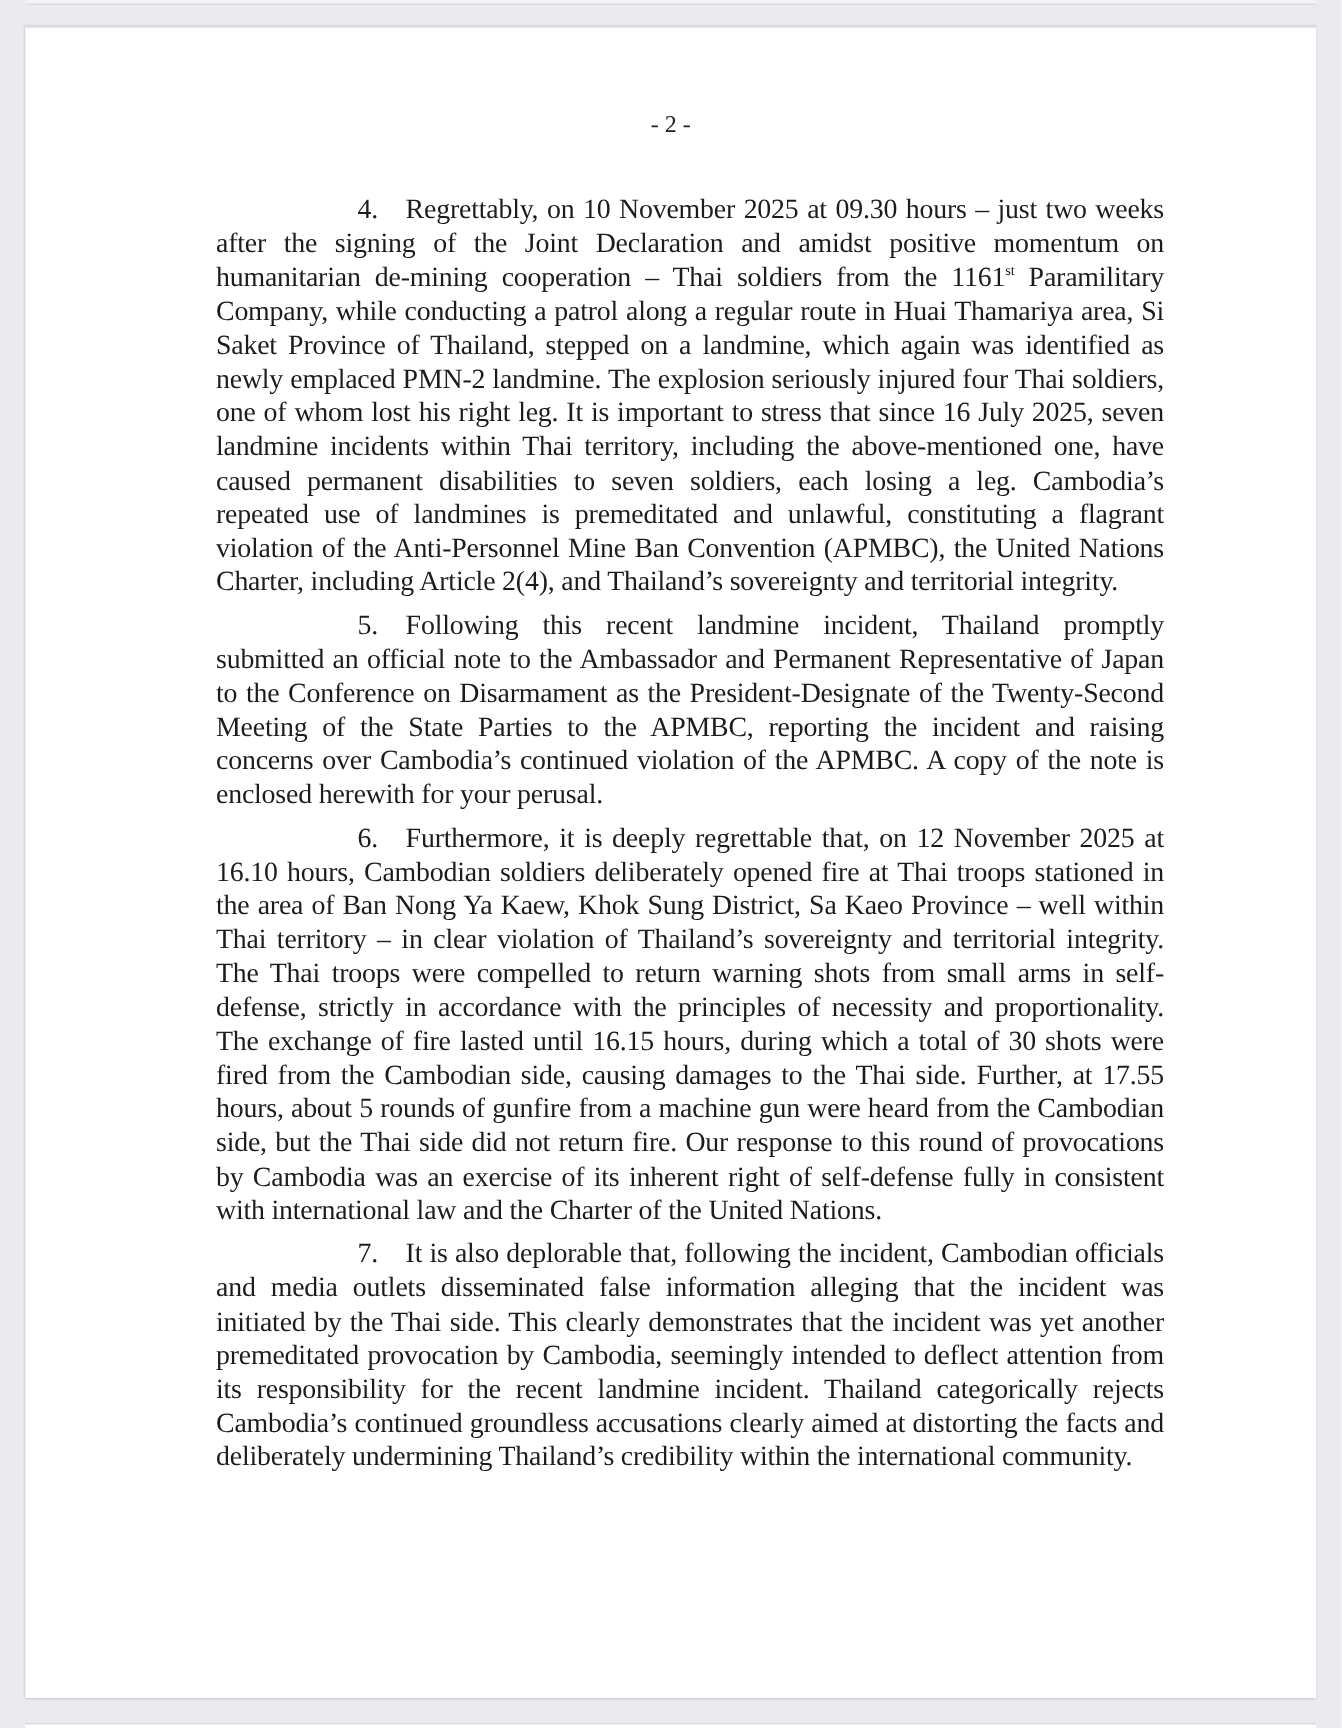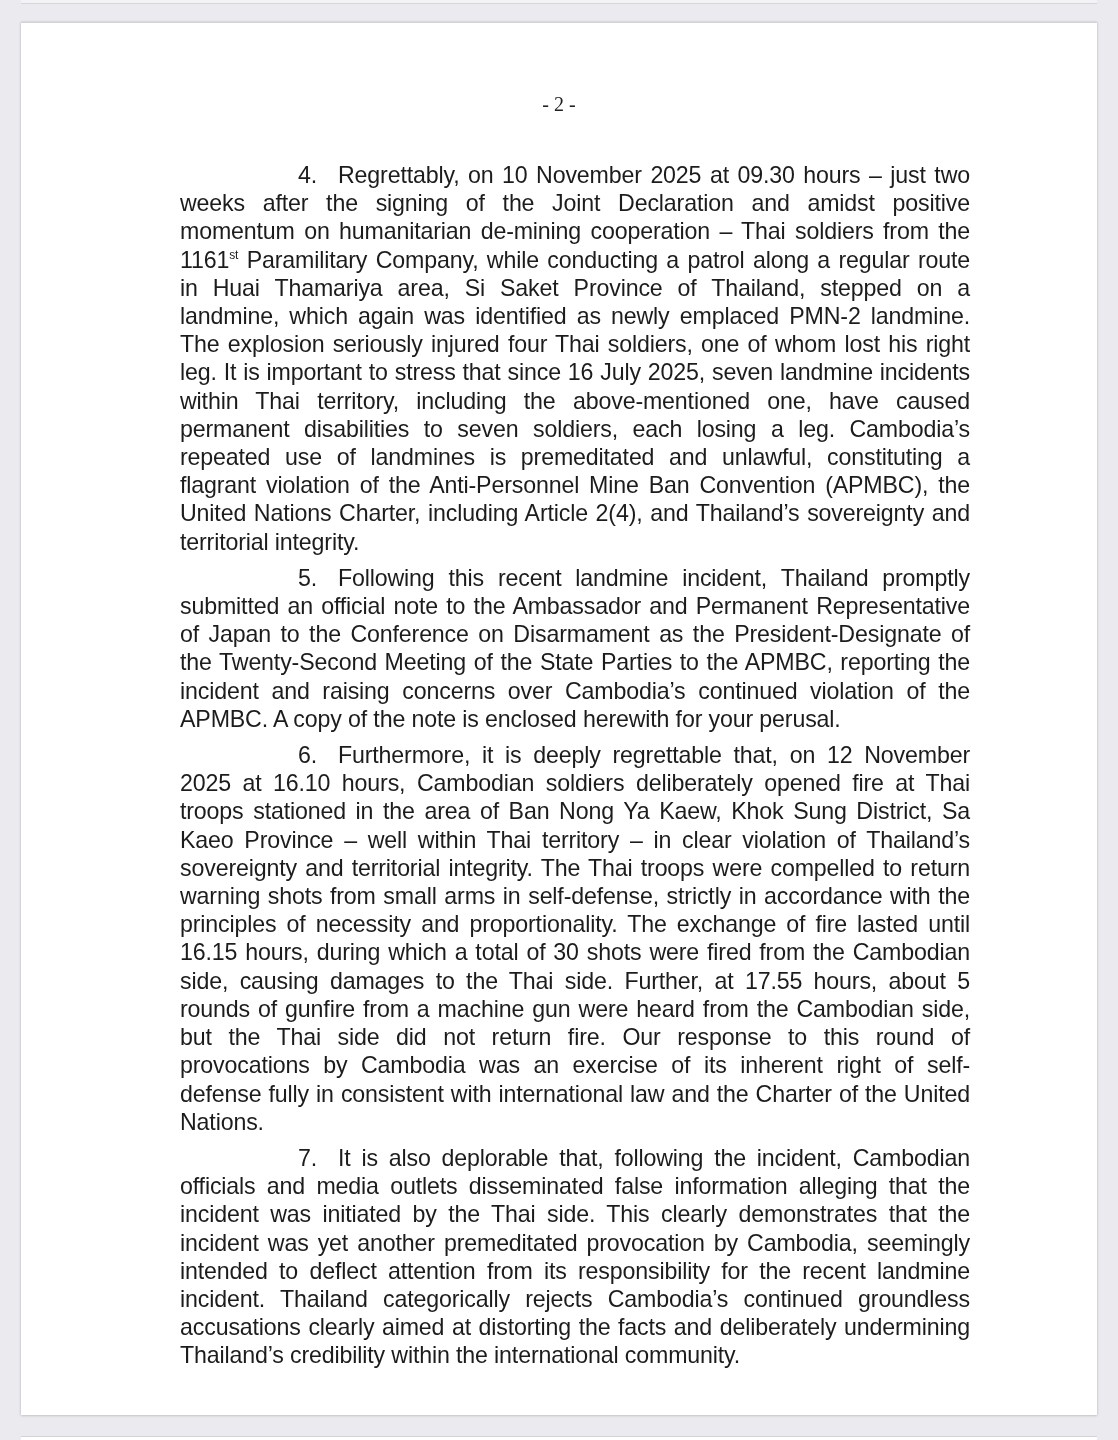--- a/index.html
+++ b/index.html
@@ -49,21 +49,21 @@
       text-align: center;
       font-family: "Liberation Serif", serif;
       font-size: 20px;
       color: #222;
     }
     .content {
       position: absolute;
       left: 159px;
       top: 138px;
       width: 790px;
-      font-family: Liberation Sans, sans-serif;
+      font-family: Liberation Serif, serif;
       font-size: 23.2px;
       line-height: 28.2px;
       color: #1c1c1c;
       text-align: justify;
       letter-spacing: -0.15px;
     }
     .para {
       margin: 0 0 8px 0;
       text-indent: 118px;
     }

